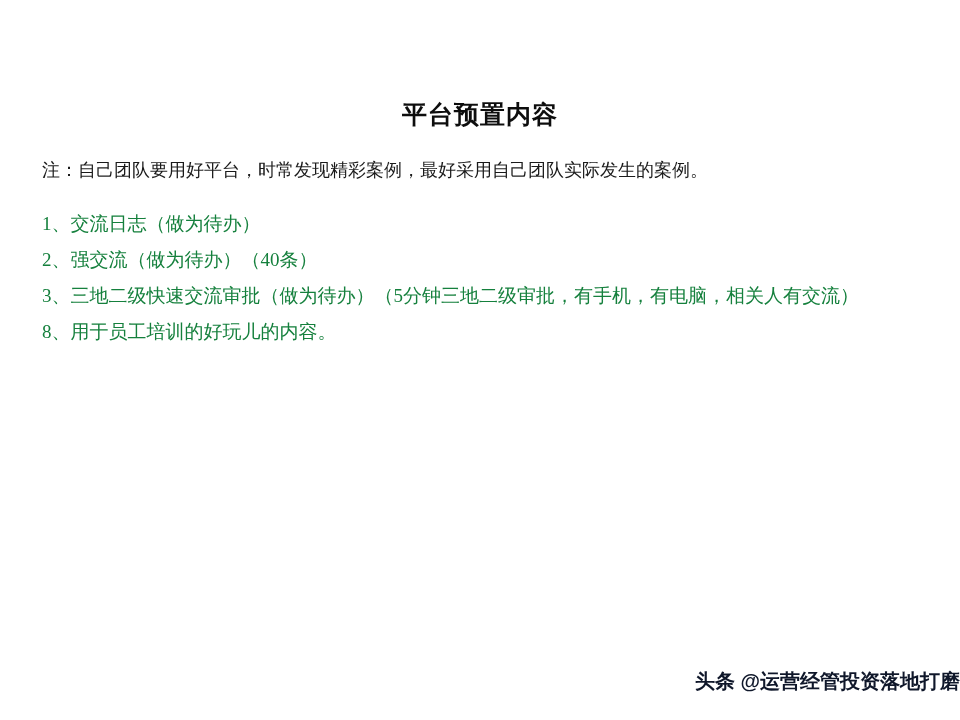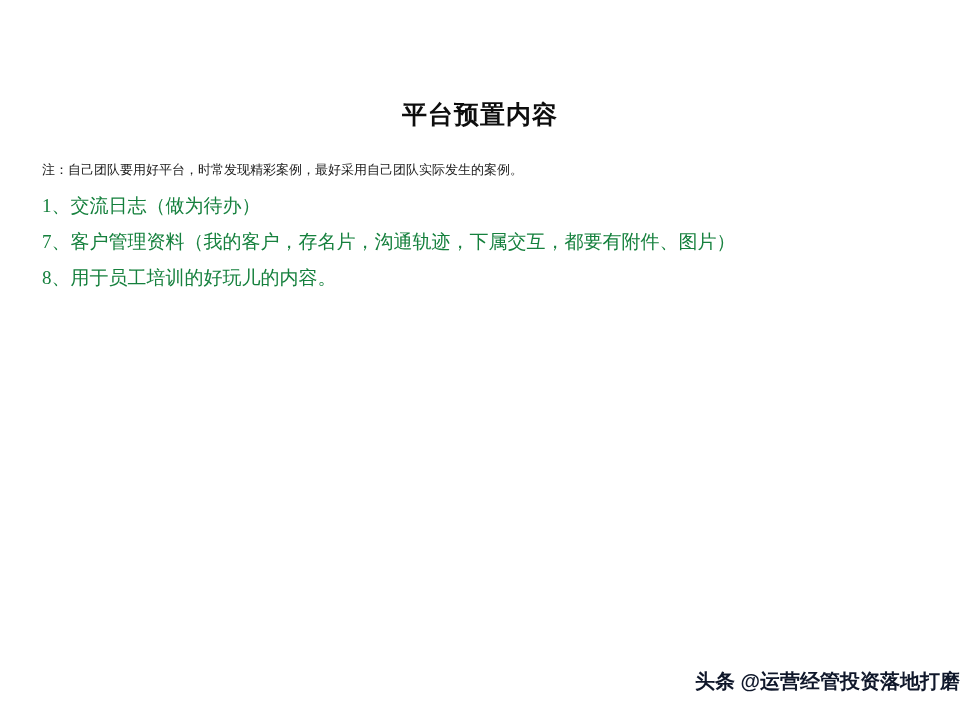--- a/index.html
+++ b/index.html
@@ -31,24 +31,24 @@
     letter-spacing: 1px;
     color: #0d0d0d;
   }
   .body-block {
     position: absolute;
     top: 152px;
     left: 42px;
     width: 880px;
   }
   .note {
-    font-size: 13px;
+    font-size: 18px;
     line-height: 36px;
     color: #1a1a1a;
-    margin-bottom: 0;
+    margin-bottom: 18px;
   }
   .list {
     margin: 0;
     padding: 0;
     list-style: none;
   }
   .list li {
     font-size: 19px;
     line-height: 36px;
     color: #15803d;
@@ -71,20 +71,21 @@
 <body>
 
 <div class="slide">
 
   <div class="title">平台预置内容</div>
 
   <div class="body-block">
     <div class="note">注：自己团队要用好平台，时常发现精彩案例，最好采用自己团队实际发生的案例。</div>
     <ul class="list">
       <li>1、交流日志（做为待办）</li>
-      <li>7、客户管理资料（我的客户，存名片，沟通轨迹，下属交互，都要有附件、图片）</li>
+      <li>2、强交流（做为待办）（40条）</li>
+      <li>3、三地二级快速交流审批（做为待办）（5分钟三地二级审批，有手机，有电脑，相关人有交流）</li>
       <li>8、用于员工培训的好玩儿的内容。</li>
     </ul>
   </div>
 
   <div class="watermark">头条 @运营经管投资落地打磨</div>
 
 </div>
 
 </body></html>

